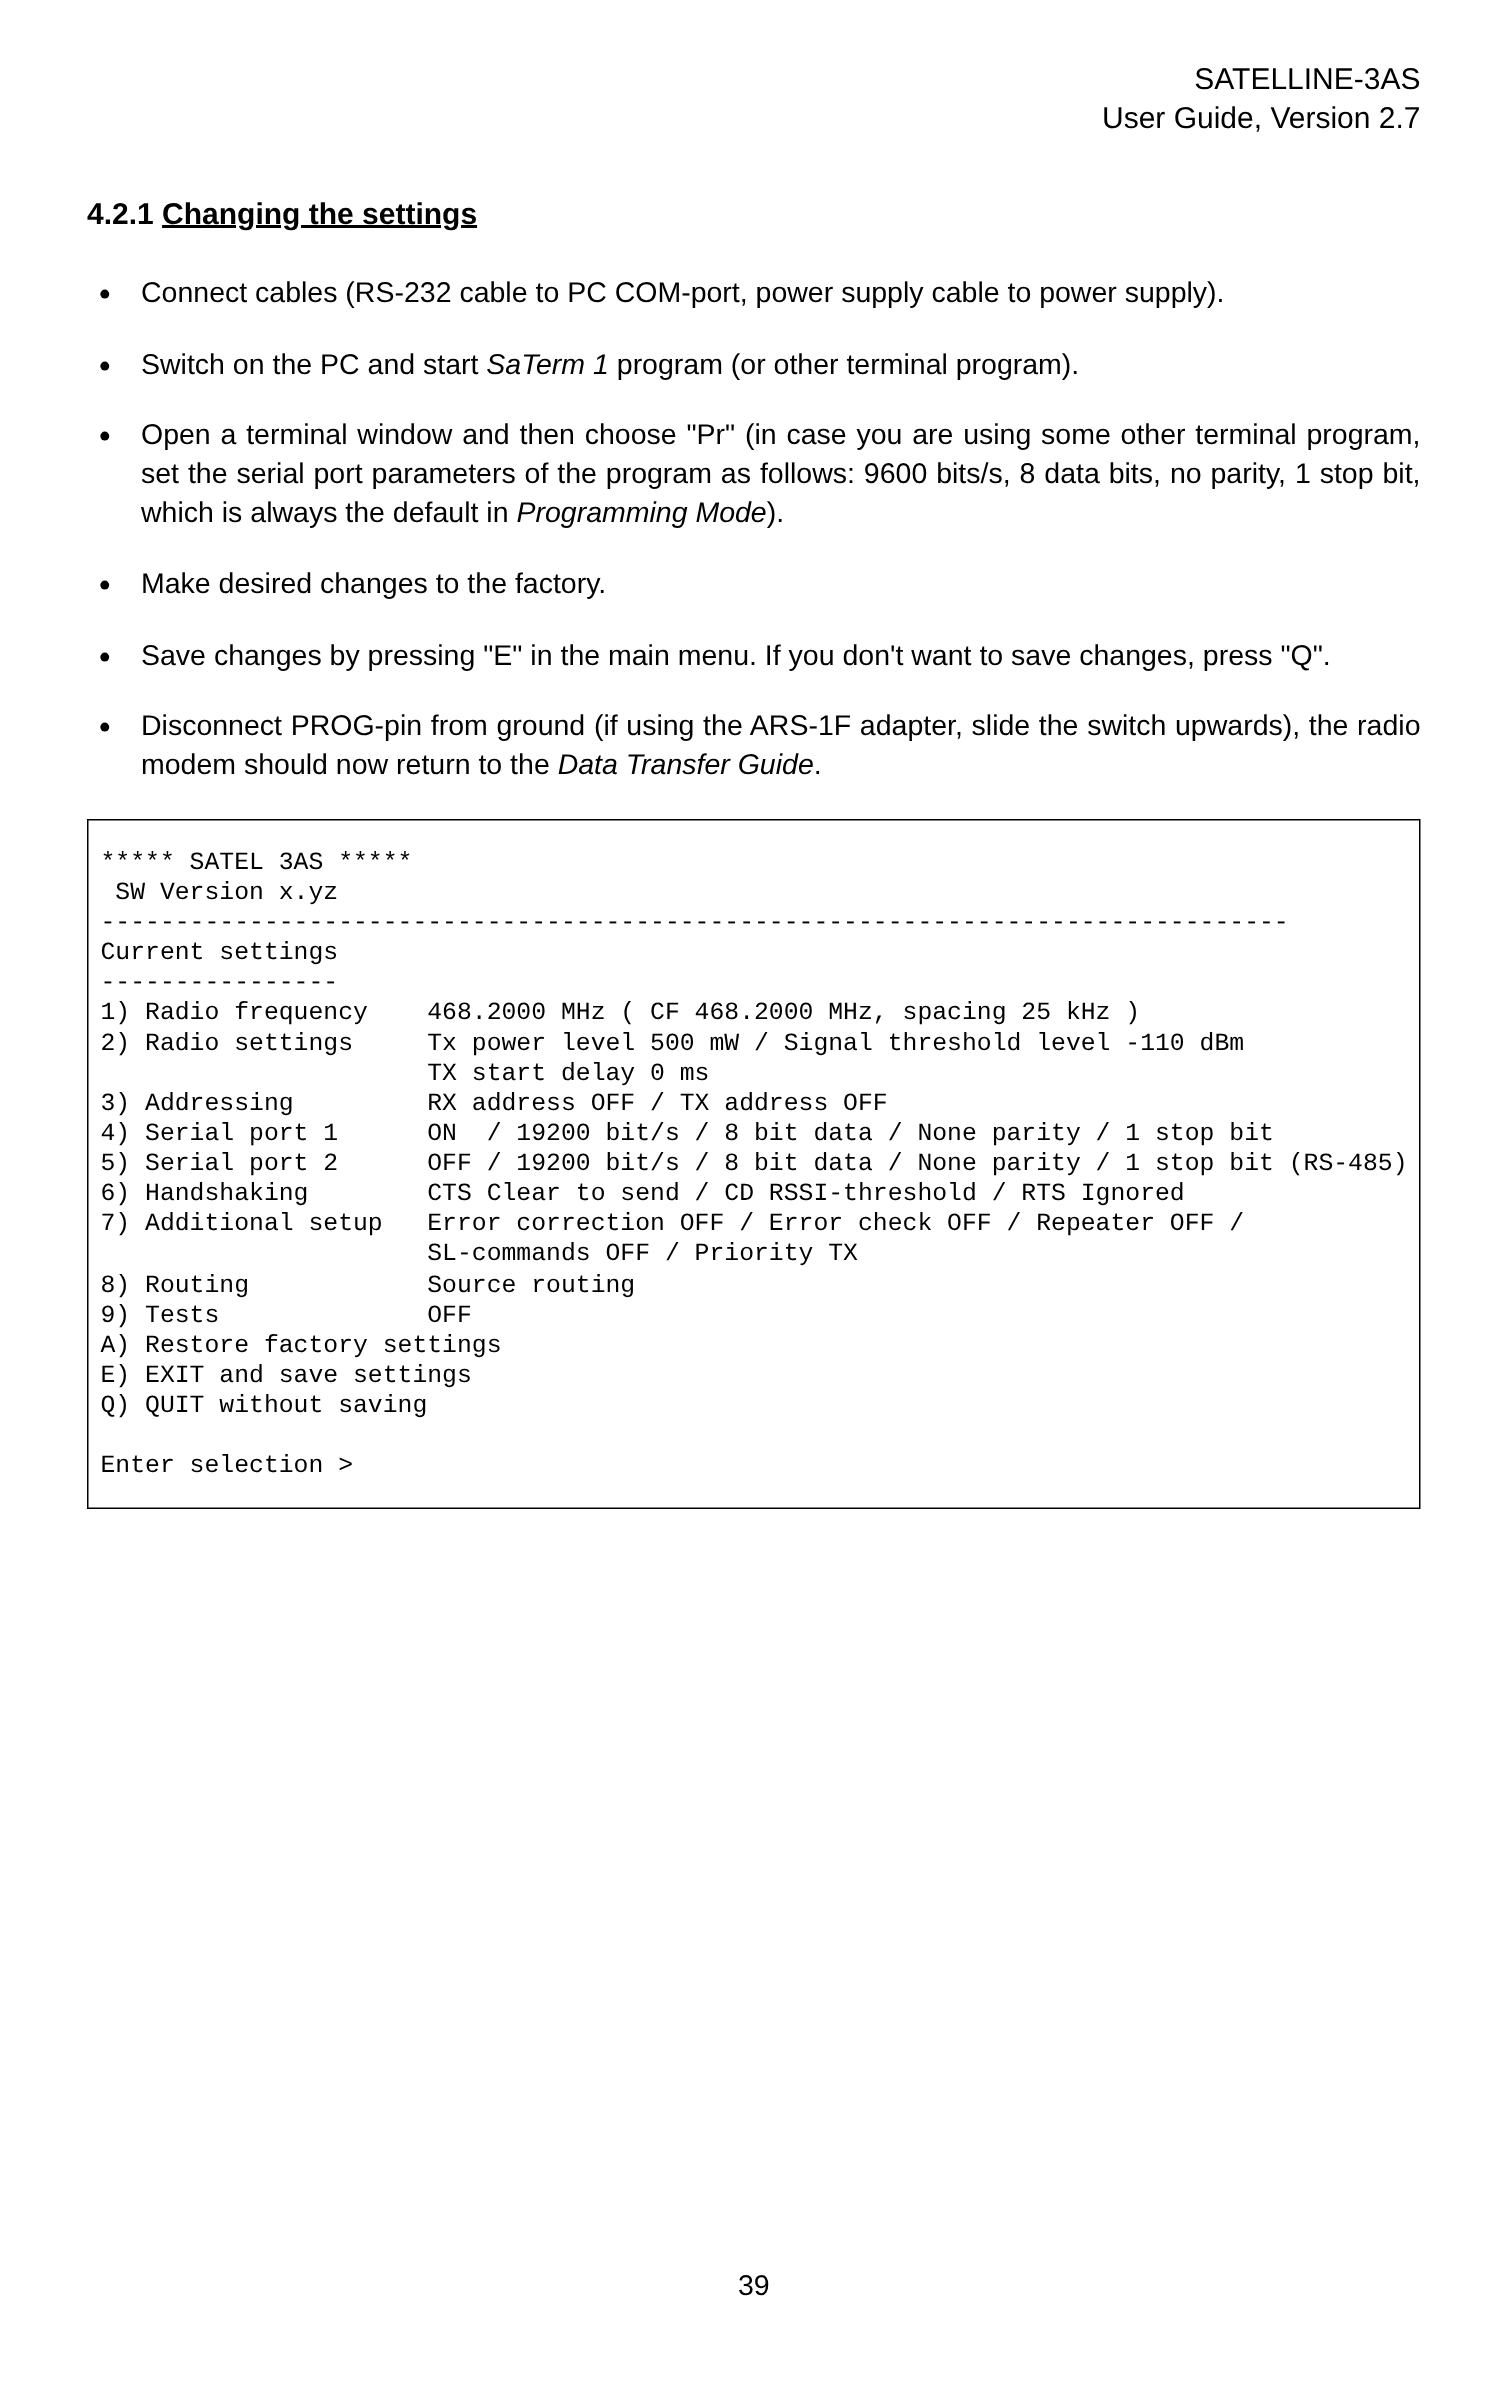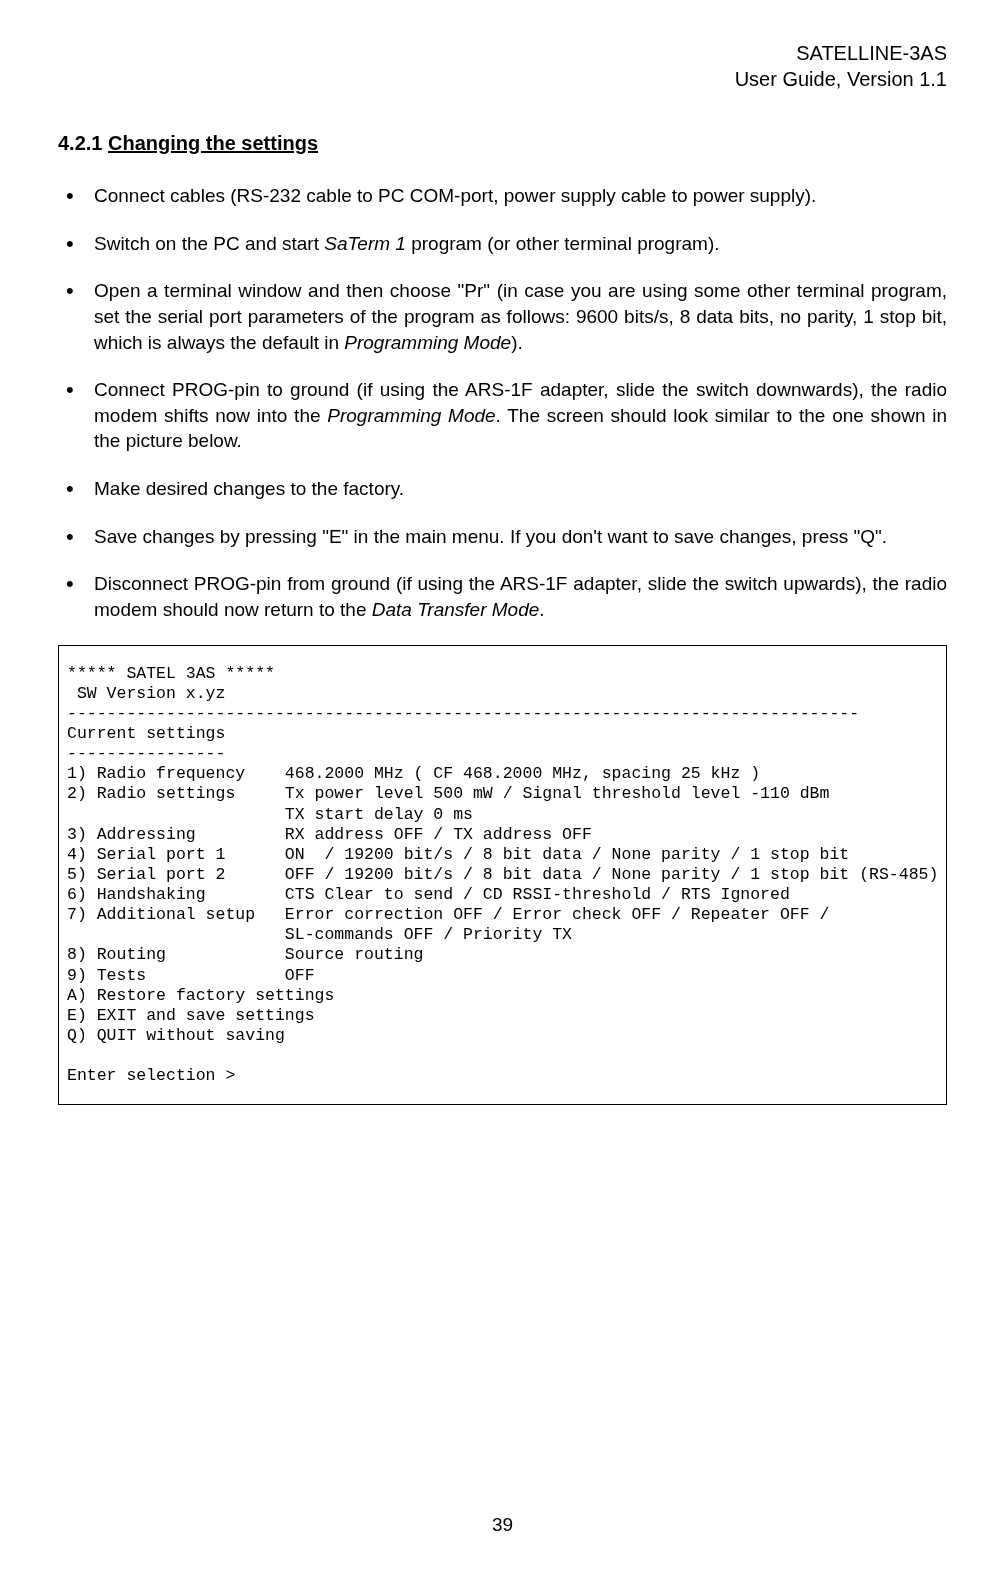--- a/index.html
+++ b/index.html
@@ -75,37 +75,36 @@
       font-size: 19px;
     }
   </style>
 </head>
 <body>
 
 <div class="page">
 
   <div class="header">
     <div>SATELLINE-3AS</div>
-    <div>User Guide, Version 1.1</div>
+    <div>User Guide, Version 2.7</div>
   </div>
 
   <div class="section-title">
     <span>4.2.1</span>
     <span> </span>
     <span class="underlined">Changing the settings</span>
   </div>
 
   <ul class="bullets">
     <li><span>Connect cables (RS-232 cable to PC COM-port, power supply cable to power supply).</span></li>
     <li><span>Switch on the PC and start <span class="italic">SaTerm 1</span> program (or other terminal program).</span></li>
     <li><span>Open a terminal window and then choose  "Pr" (in case you are using some other terminal program, set the serial port  parameters of the program as follows: 9600 bits/s, 8 data bits, no parity, 1 stop bit, which is always the default in <span class="italic">Programming Mode</span>).</span></li>
-    <li><span>Connect PROG-pin to ground (if using the ARS-1F adapter, slide the switch downwards), the radio modem shifts now into the <span class="italic">Programming Mode</span>. The screen should look similar to the one shown in the picture below.</span></li>
     <li><span>Make desired changes to the factory.</span></li>
     <li><span>Save changes by pressing "E" in the main menu. If you don't want to save changes, press "Q".</span></li>
-    <li><span>Disconnect PROG-pin from ground (if using the ARS-1F adapter, slide the switch upwards), the radio modem should now return to the <span class="italic">Data Transfer Mode</span>.</span></li>
+    <li><span>Disconnect PROG-pin from ground (if using the ARS-1F adapter, slide the switch upwards), the radio modem should now return to the <span class="italic">Data Transfer Guide</span>.</span></li>
   </ul>
 
   <div class="terminal-box"><span>***** SATEL 3AS *****
  SW Version x.yz
 --------------------------------------------------------------------------------
 Current settings
 ----------------
 1) Radio frequency    468.2000 MHz ( CF 468.2000 MHz, spacing 25 kHz )
 2) Radio settings     Tx power level 500 mW / Signal threshold level -110 dBm
                       TX start delay 0 ms

